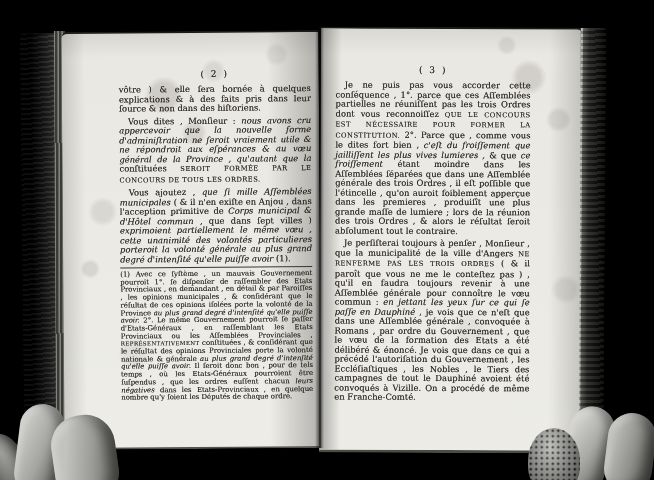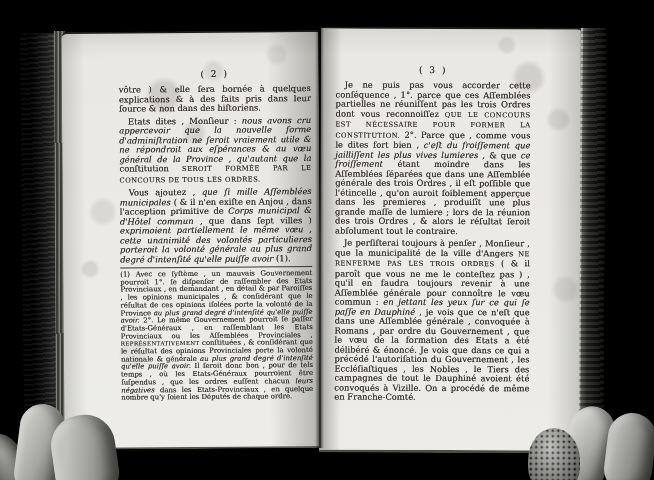--- a/index.html
+++ b/index.html
@@ -91,21 +91,21 @@
 
   <div class="left-cover-edge"></div>
   <div class="page-stack-left"></div>
   <div class="fore-edge-right"></div>
 
   <div class="page page-left">
     <div class="text-col col-left">
       <div class="pagenum">( 2 )</div>
       <div class="paras">
           <p><span>vôtre ) &amp; elle ſera bornée à quelques explications &amp; à des faits pris dans leur ſource &amp; non dans des hiſtoriens.</span></p>
-          <p class="indent"><span>Etats dites , Monſieur : </span><span class="it">nous avons cru appercevoir que la nouvelle forme d'adminiſtration ne ſeroit vraiement utile &amp; ne répondroit aux eſpérances &amp; au vœu général de la Province , qu'autant que la </span><span>conſtitution </span><span class="sc">SEROIT FORMÉE PAR LE CONCOURS DE TOUS LES ORDRES.</span></p>
+          <p class="indent"><span>Vous dites , Monſieur : </span><span class="it">nous avons cru appercevoir que la nouvelle forme d'adminiſtration ne ſeroit vraiement utile &amp; ne répondroit aux eſpérances &amp; au vœu général de la Province , qu'autant que la </span><span>conſtituées </span><span class="sc">SEROIT FORMÉE PAR LE CONCOURS DE TOUS LES ORDRES.</span></p>
           <p class="indent"><span>Vous ajoutez , </span><span class="it">que ſi mille Aſſemblées municipales </span><span>( &amp; il n'en exiſte en Anjou , dans l'acception primitive de </span><span class="it">Corps municipal &amp; d'Hôtel commun </span><span>, que dans ſept villes ) </span><span class="it">exprimoient partiellement le même vœu , cette unanimité des volontés particulieres porteroit la volonté générale au plus grand degré d'intenſité qu'elle puiſſe avoir </span><span>(1).</span></p>
         </div>
       <hr class="fn-rule">
       <div class="paras footnote">
           <p><span>(1) Avec ce ſyſtème , un mauvais Gouvernement pourroit 1°. ſe diſpenſer de raſſembler des Etats Provinciaux , en demandant , en détail &amp; par Paroiſſes , les opinions municipales , &amp; conſidérant que le réſultat de ces opinions iſolées porte la volonté de la Province </span><span class="it">au plus grand degré d'intenſité qu'elle puiſſe avoir. </span><span>2°. Le même Gouvernement pourroit ſe paſſer d'Etats-Généraux , en raſſemblant les Etats Provinciaux ou les Aſſemblées Provinciales , </span><span class="sc">REPRÉSENTATIVEMENT </span><span>conſtituées , &amp; conſidérant que le réſultat des opinions Provinciales porte la volonté nationale &amp; générale </span><span class="it">au plus grand degré d'intenſité qu'elle puiſſe avoir. </span><span>Il ſeroit donc bon , pour de tels temps , où les Etats-Généraux pourroient être ſuſpendus , que les ordres euſſent chacun </span><span class="it">leurs négatives </span><span>dans les Etats-Provinciaux , en quelque nombre qu'y ſoient les Députés de chaque ordre.</span></p>
         </div>
     </div>
   </div>
 
   <div class="page page-right">

